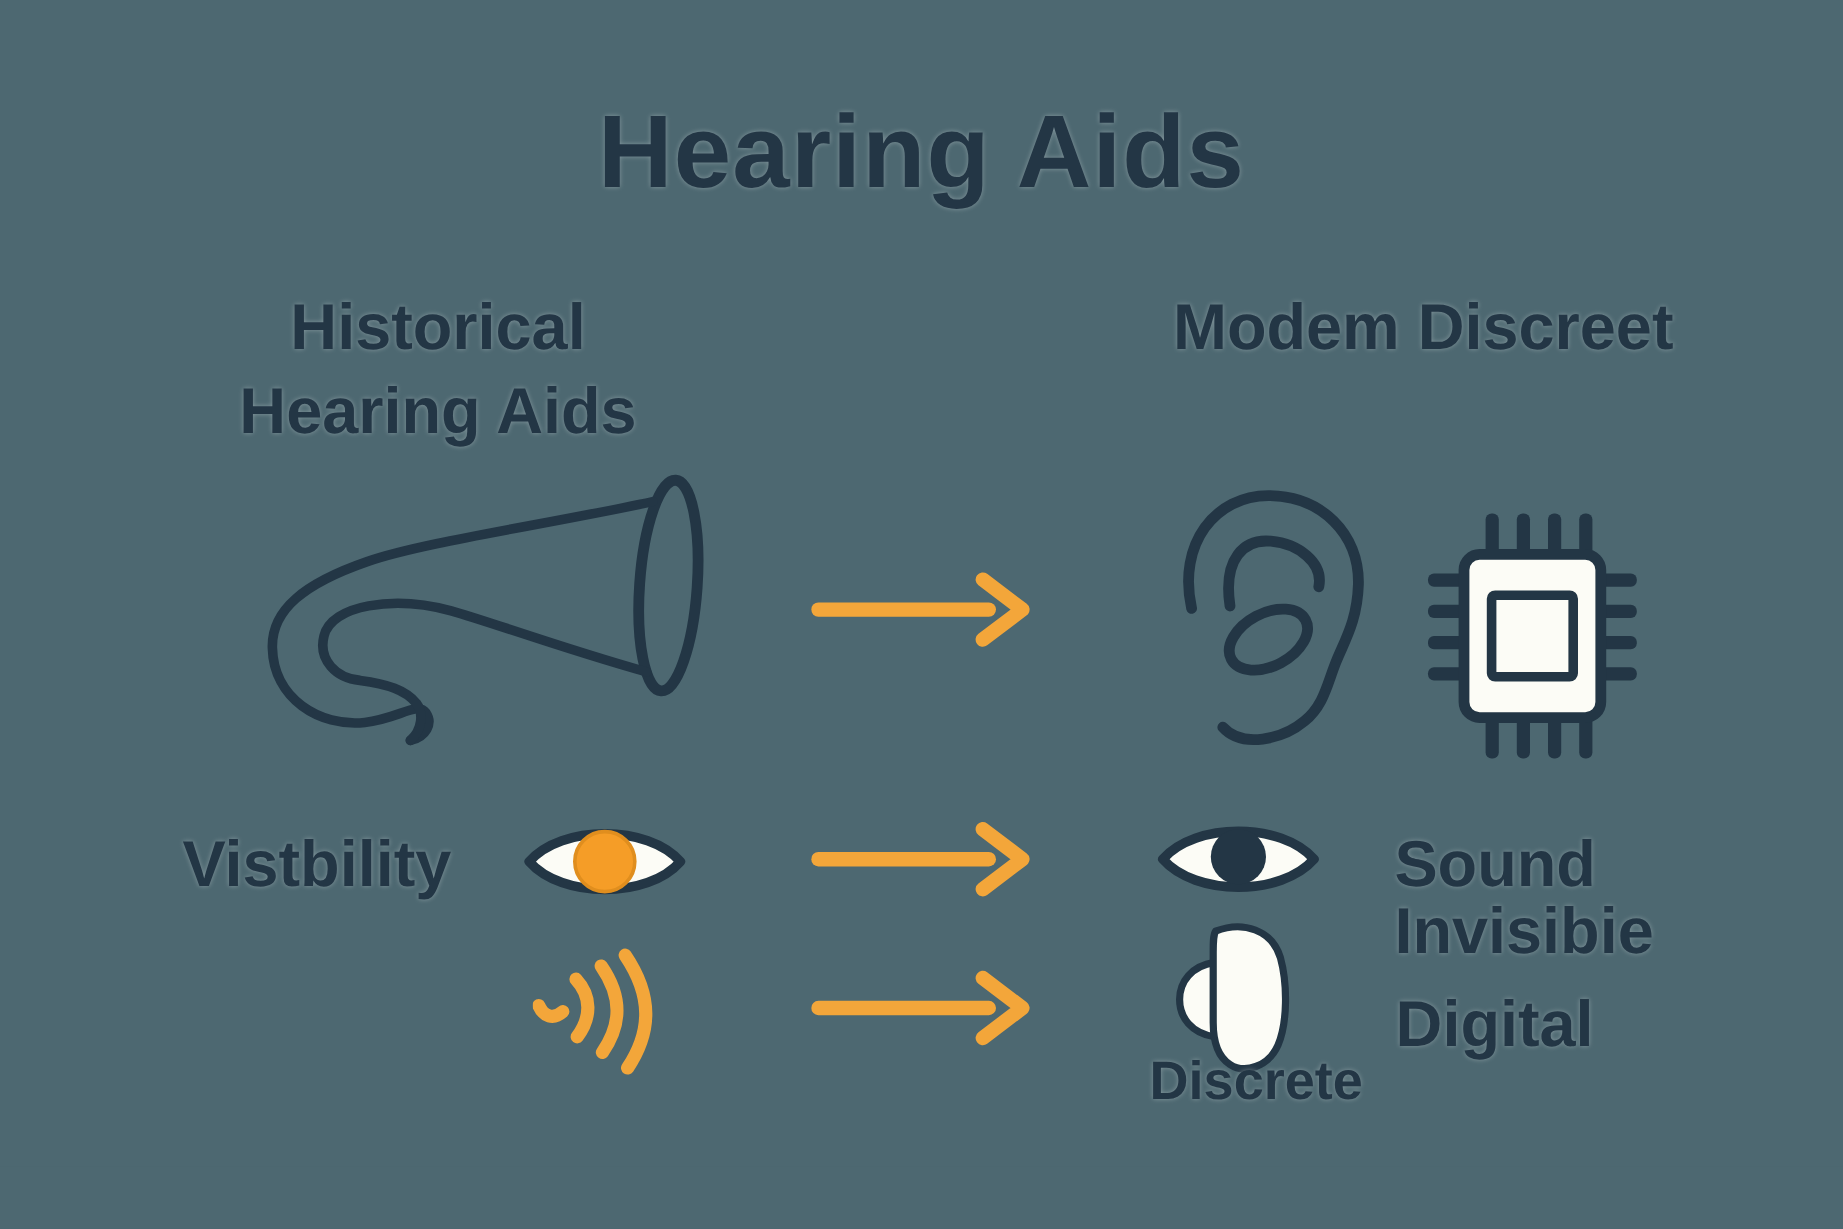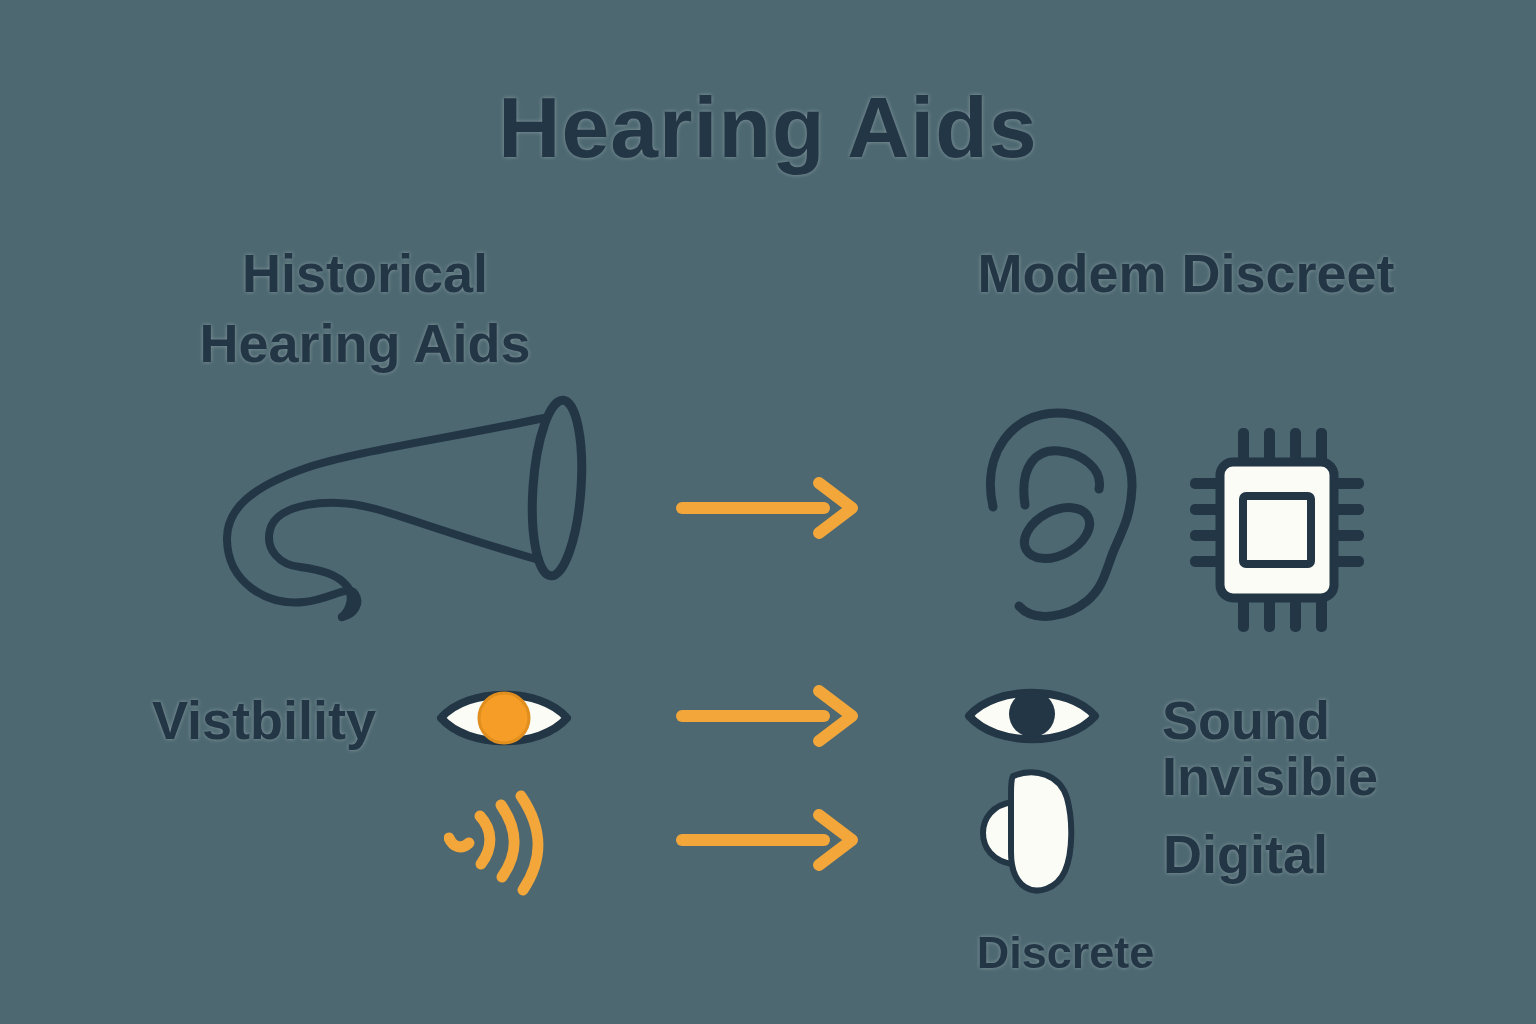--- a/index.html
+++ b/index.html
@@ -23,21 +23,21 @@
   .col-head{font-size:54px;line-height:70px;text-align:center;}
   .col-head.left{left:160px;top:238px;width:410px;}
   .col-head.right{left:916px;top:238px;width:540px;}
   .lbl{font-size:54px;line-height:56px;}
   .lbl-visibility{left:152px;top:692px;}
   .lbl-nearly{left:1162px;top:692px;}
   .lbl-sound{left:40px;top:806px;width:306px;text-align:right;line-height:53px;}
   .lbl-digital{left:1163px;top:826px;}
   .lbl-footer{font-size:45px;}
   .lbl-visible{left:398px;top:928px;width:210px;text-align:center;}
-  .lbl-discrete{left:958px;top:925px;width:215px;text-align:center;}
+  .lbl-discrete{left:958px;top:873px;width:215px;}
   .icon{position:absolute;}
   .ink-stroke{fill:none;stroke:var(--ink);stroke-linecap:round;stroke-linejoin:round;}
   .orange-stroke{fill:none;stroke:var(--accent-orange);stroke-linecap:round;stroke-linejoin:round;}
   .paper-fill{fill:var(--paper-white);}
   .ink-fill{fill:var(--ink);}
 </style>
 </head>
 <body>
 
 <div class="canvas">

